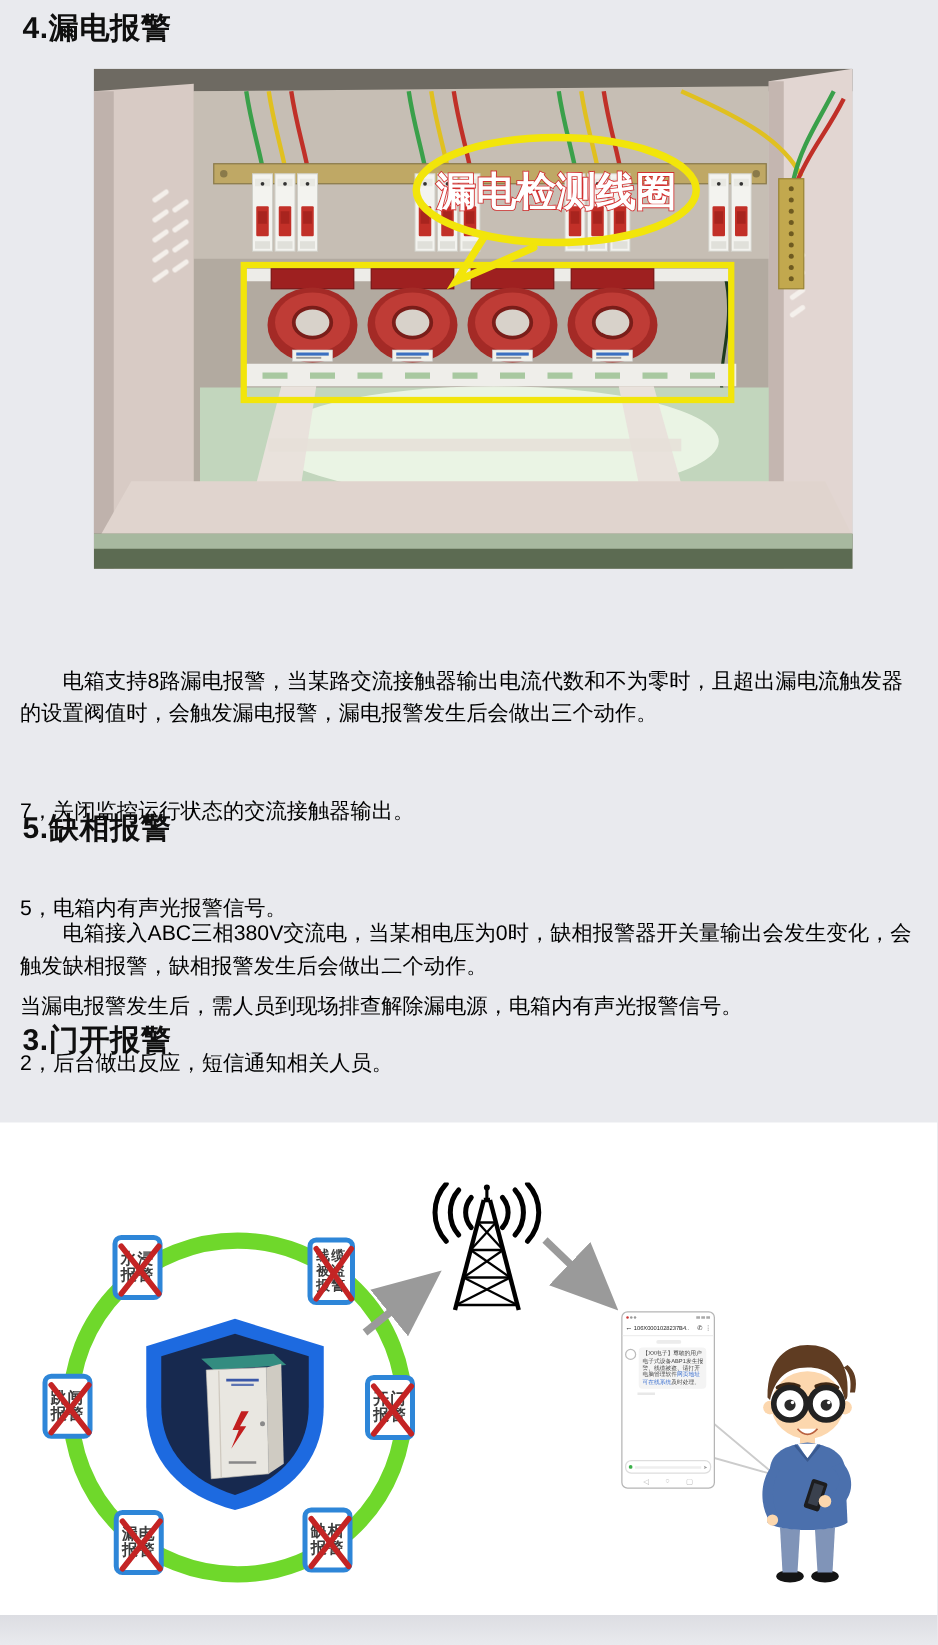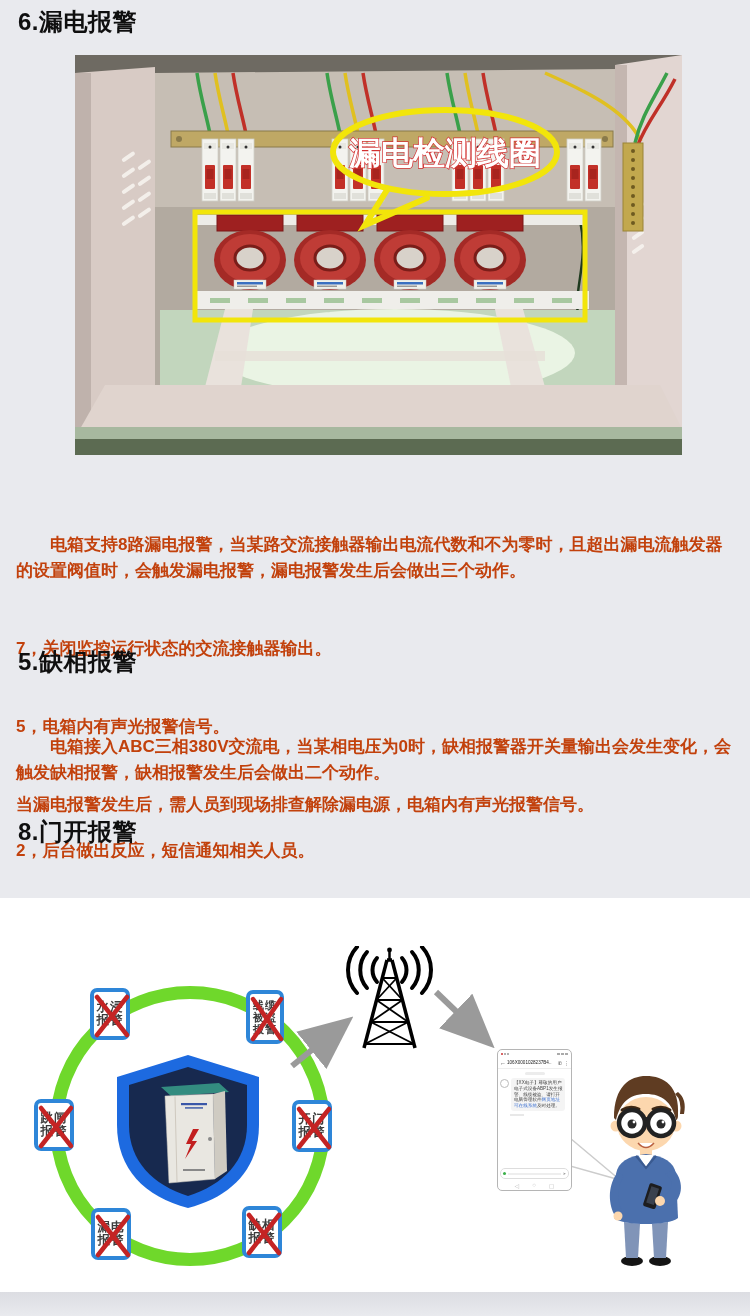--- a/index.html
+++ b/index.html
@@ -1,20 +1,20 @@
 <!DOCTYPE html>
 <html><head>
 <meta charset="utf-8">
 <style>
   html,body{margin:0;padding:0;background:#e9eaee;}
   .page{position:relative;width:750px;height:1316px;background:#e9eaee;overflow:hidden;
         font-family:"Liberation Sans",sans-serif;}
   .h{position:absolute;left:18px;font-size:24px;font-weight:800;color:#0f0f0f;letter-spacing:.5px;}
-  .para{position:absolute;left:16px;width:716px;font-size:17px;line-height:26px;color:#c2410c;
-        white-space:pre-wrap;font-weight:700;}
+  .para{position:absolute;left:16px;width:716px;font-size:17px;line-height:26px;color:#000000;
+        white-space:pre-wrap;font-weight:400;}
   .photo{position:absolute;left:75px;top:55px;width:607px;height:400px;}
   .diagram{position:absolute;left:0;top:898px;width:750px;height:394px;background:#ffffff;}
   .ring{position:absolute;left:50px;top:88px;width:254px;height:254px;border:13px solid #6fd82b;
         border-radius:50%;z-index:1;}
   .shield{position:absolute;left:113px;top:153px;z-index:2;}
   .badge{position:absolute;background:#fff;border:4px solid #2e86d8;border-radius:7px;z-index:3;
          display:flex;flex-direction:column;align-items:center;justify-content:center;
          font-weight:700;color:#3c3c3c;width:32px;height:44px;}
   .badge .bl{font-size:12.5px;line-height:13.5px;letter-spacing:1px;}
   .badge.three{width:30px;height:46px;}
@@ -52,21 +52,21 @@
           color:#b9b9b9;font-size:6px;padding:0 10px;}
   .man{position:absolute;left:594px;top:170px;z-index:5;}
   .bottomstrip{position:absolute;left:0;top:1292px;width:750px;height:24px;
                background:linear-gradient(#dcdde2,#e9eaee);}
 </style>
 </head>
 <body>
 
 <div class="page">
 
-  <div class="h" style="top:6px;">6.漏电报警</div>
+  <div class="h" style="top:6px;">4.漏电报警</div>
 
   <svg class="photo" viewBox="0 0 607 400">
     <rect x="0" y="0" width="607" height="400" fill="#b2aaa0"></rect>
     <rect x="0" y="0" width="607" height="18" fill="#6e6a62"></rect>
     <polygon points="80,18 540,14 540,152 80,152" fill="#c6beb4"></polygon>
     <polygon points="0,18 80,12 80,400 0,400" fill="#d8cbc5"></polygon>
     <rect x="0" y="18" width="16" height="382" fill="#bfb2ac"></rect>
     <polygon points="540,10 607,0 607,400 540,400" fill="#e2d6d2"></polygon>
     <rect x="540" y="10" width="12" height="390" fill="#c4b6b0"></rect>
 
@@ -194,21 +194,21 @@
     <div>当漏电报警发生后，需人员到现场排查解除漏电源，电箱内有声光报警信号。</div>
   </div>
 
   <div class="h" style="top:646px;text-align:right;">5.缺相报警</div>
   <div class="para" style="top:682px;">
     <div>　　电箱接入ABC三相380V交流电，当某相电压为0时，缺相报警器开关量输出会发生变化，会触发缺相报警，缺相报警发生后会做出二个动作。</div>
     <div>2，后台做出反应，短信通知相关人员。</div>
     <div>当缺相报警发生，需人员到现场排查供电情况，该报警具有自动恢复性。</div>
   </div>
 
-  <div class="h" style="top:816px;">8.门开报警</div>
+  <div class="h" style="top:816px;">3.门开报警</div>
   <div class="para" style="top:858px;">
     <div>在软件平台上，门开报警选项有效时，当门打开或关闭时会发出短信通知相关人员。</div>
   </div>
 
   <div class="diagram">
     <div class="ring"></div>
 
     <svg class="shield" width="150" height="160" viewBox="0 0 150 160">
       <path d="M75,4 L146,26 L146,74 C146,118 118,146 75,157 C32,146 4,118 4,74 L4,26 Z" fill="#1d6ae0"></path>
       <path d="M75,16 L134,34 L134,74 C134,110 110,134 75,145 C40,134 16,110 16,74 L16,34 Z" fill="#17294f"></path>

